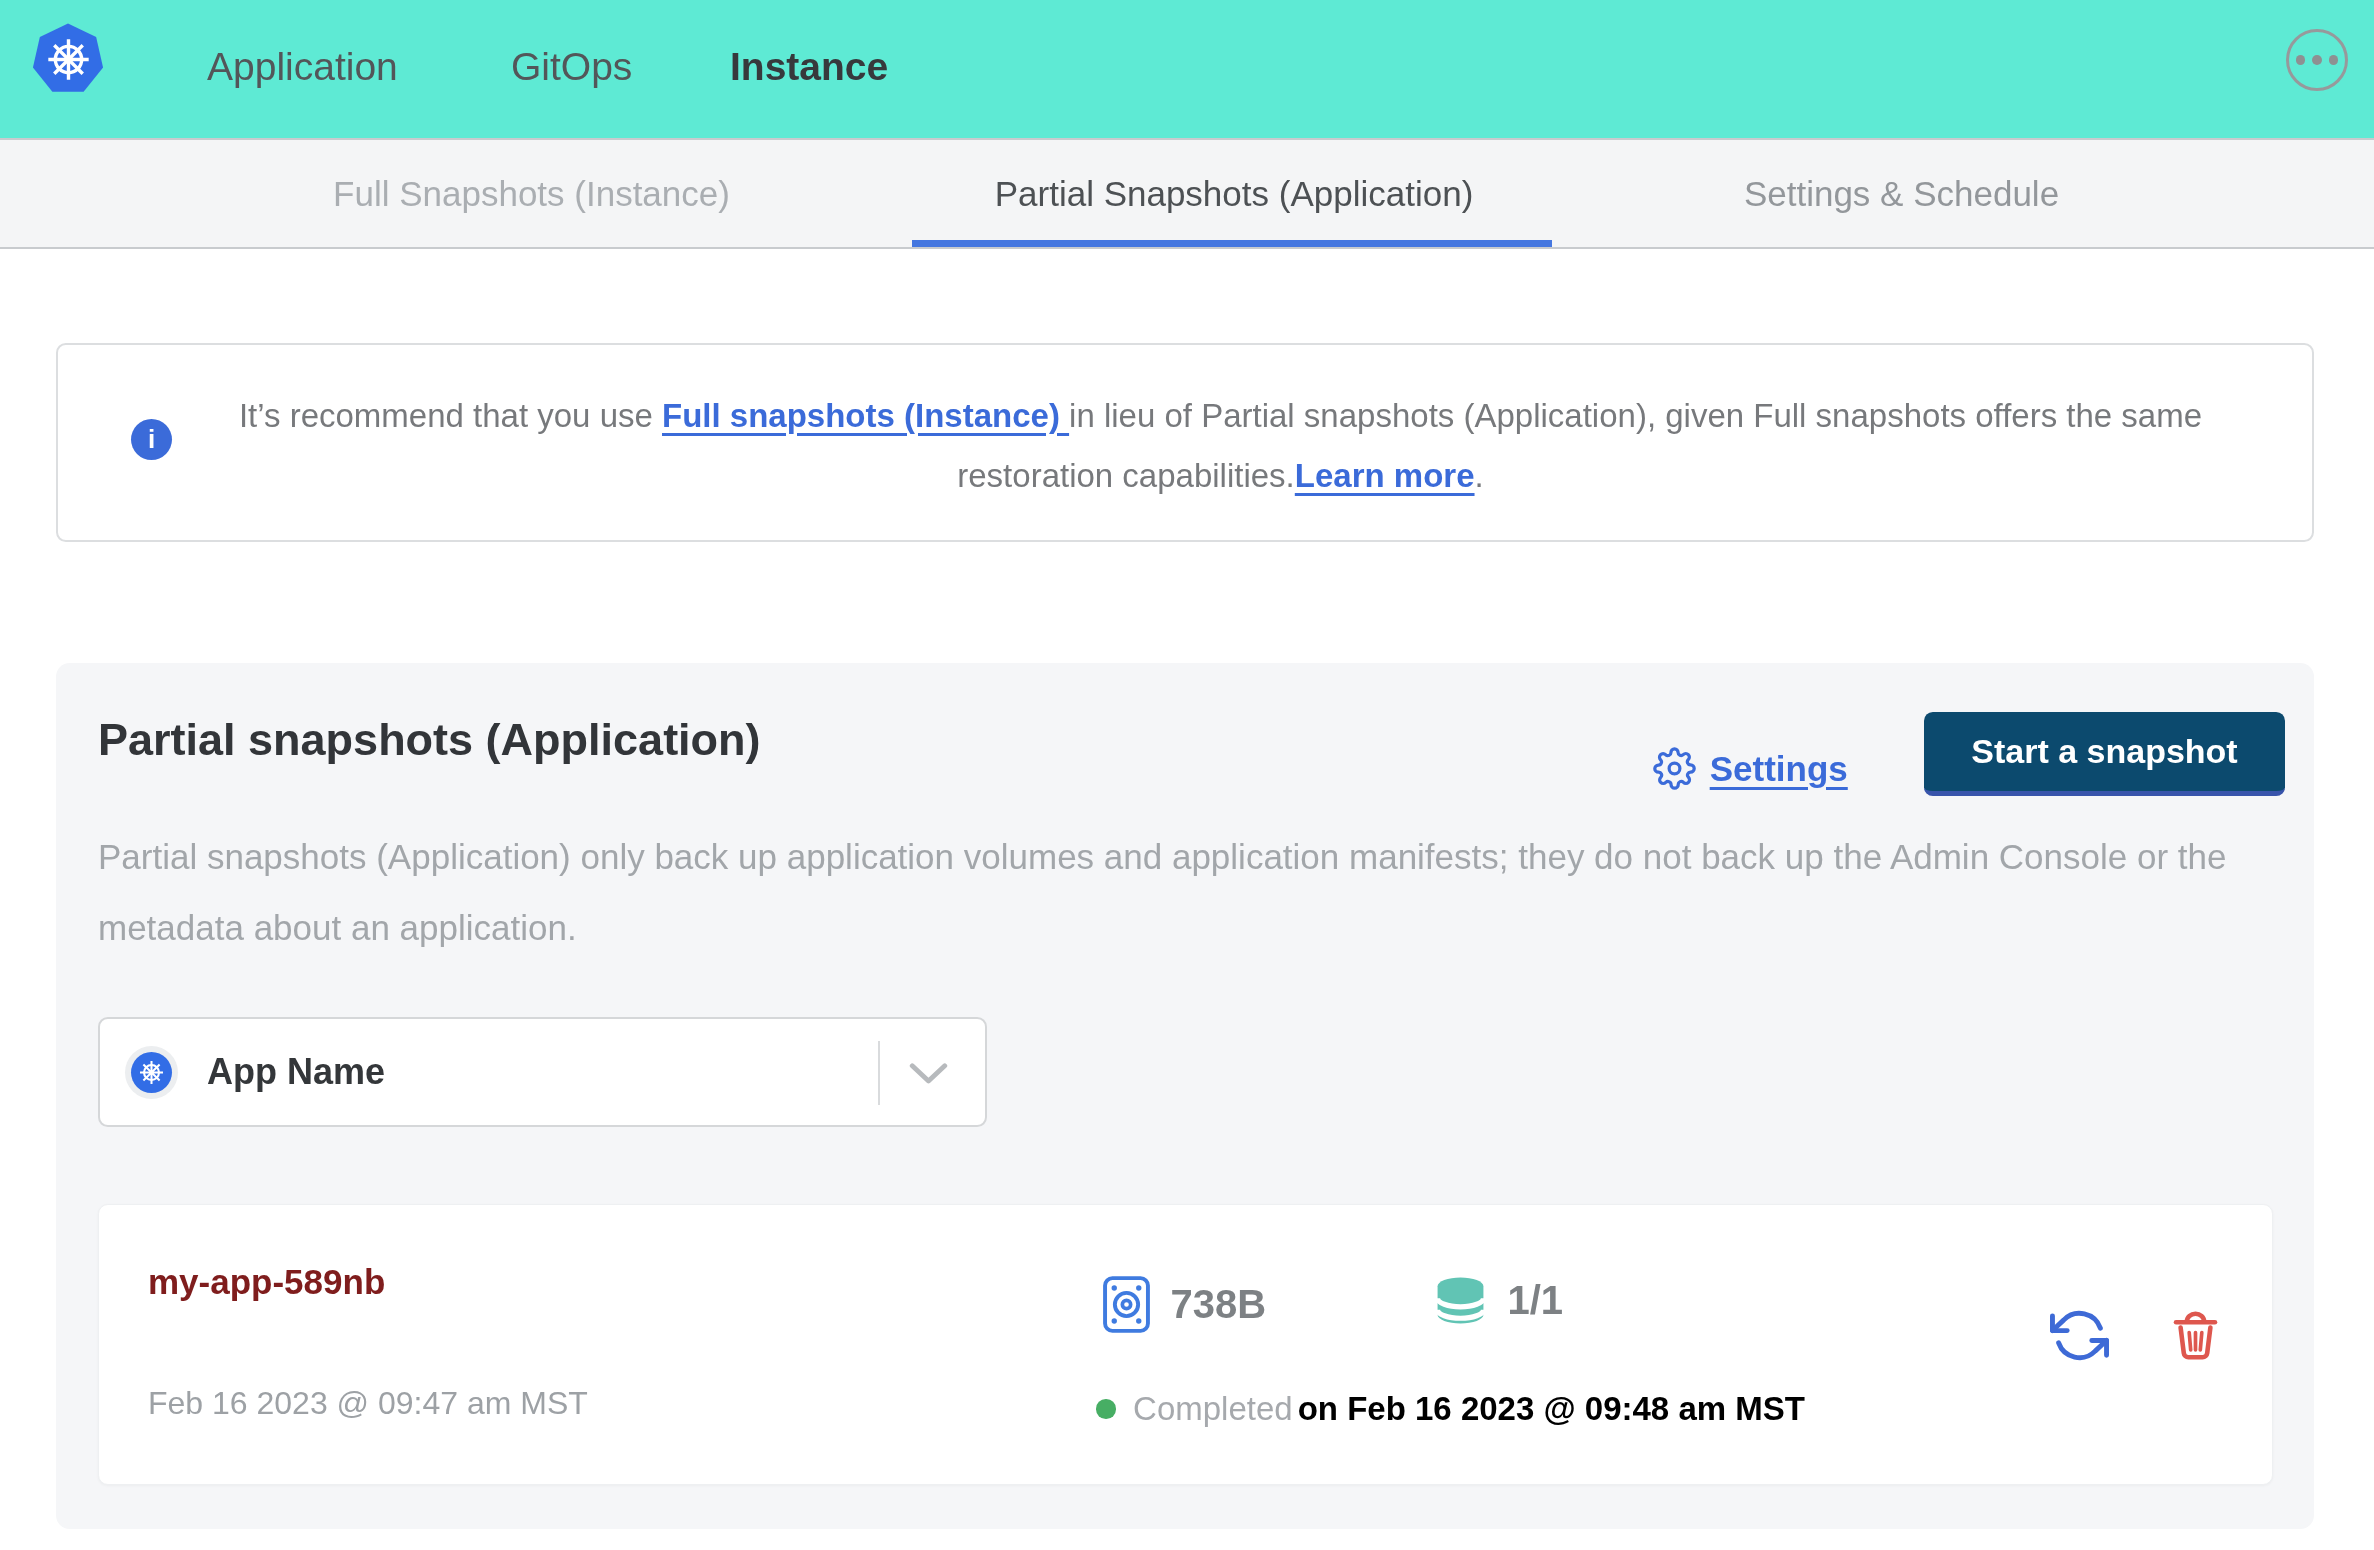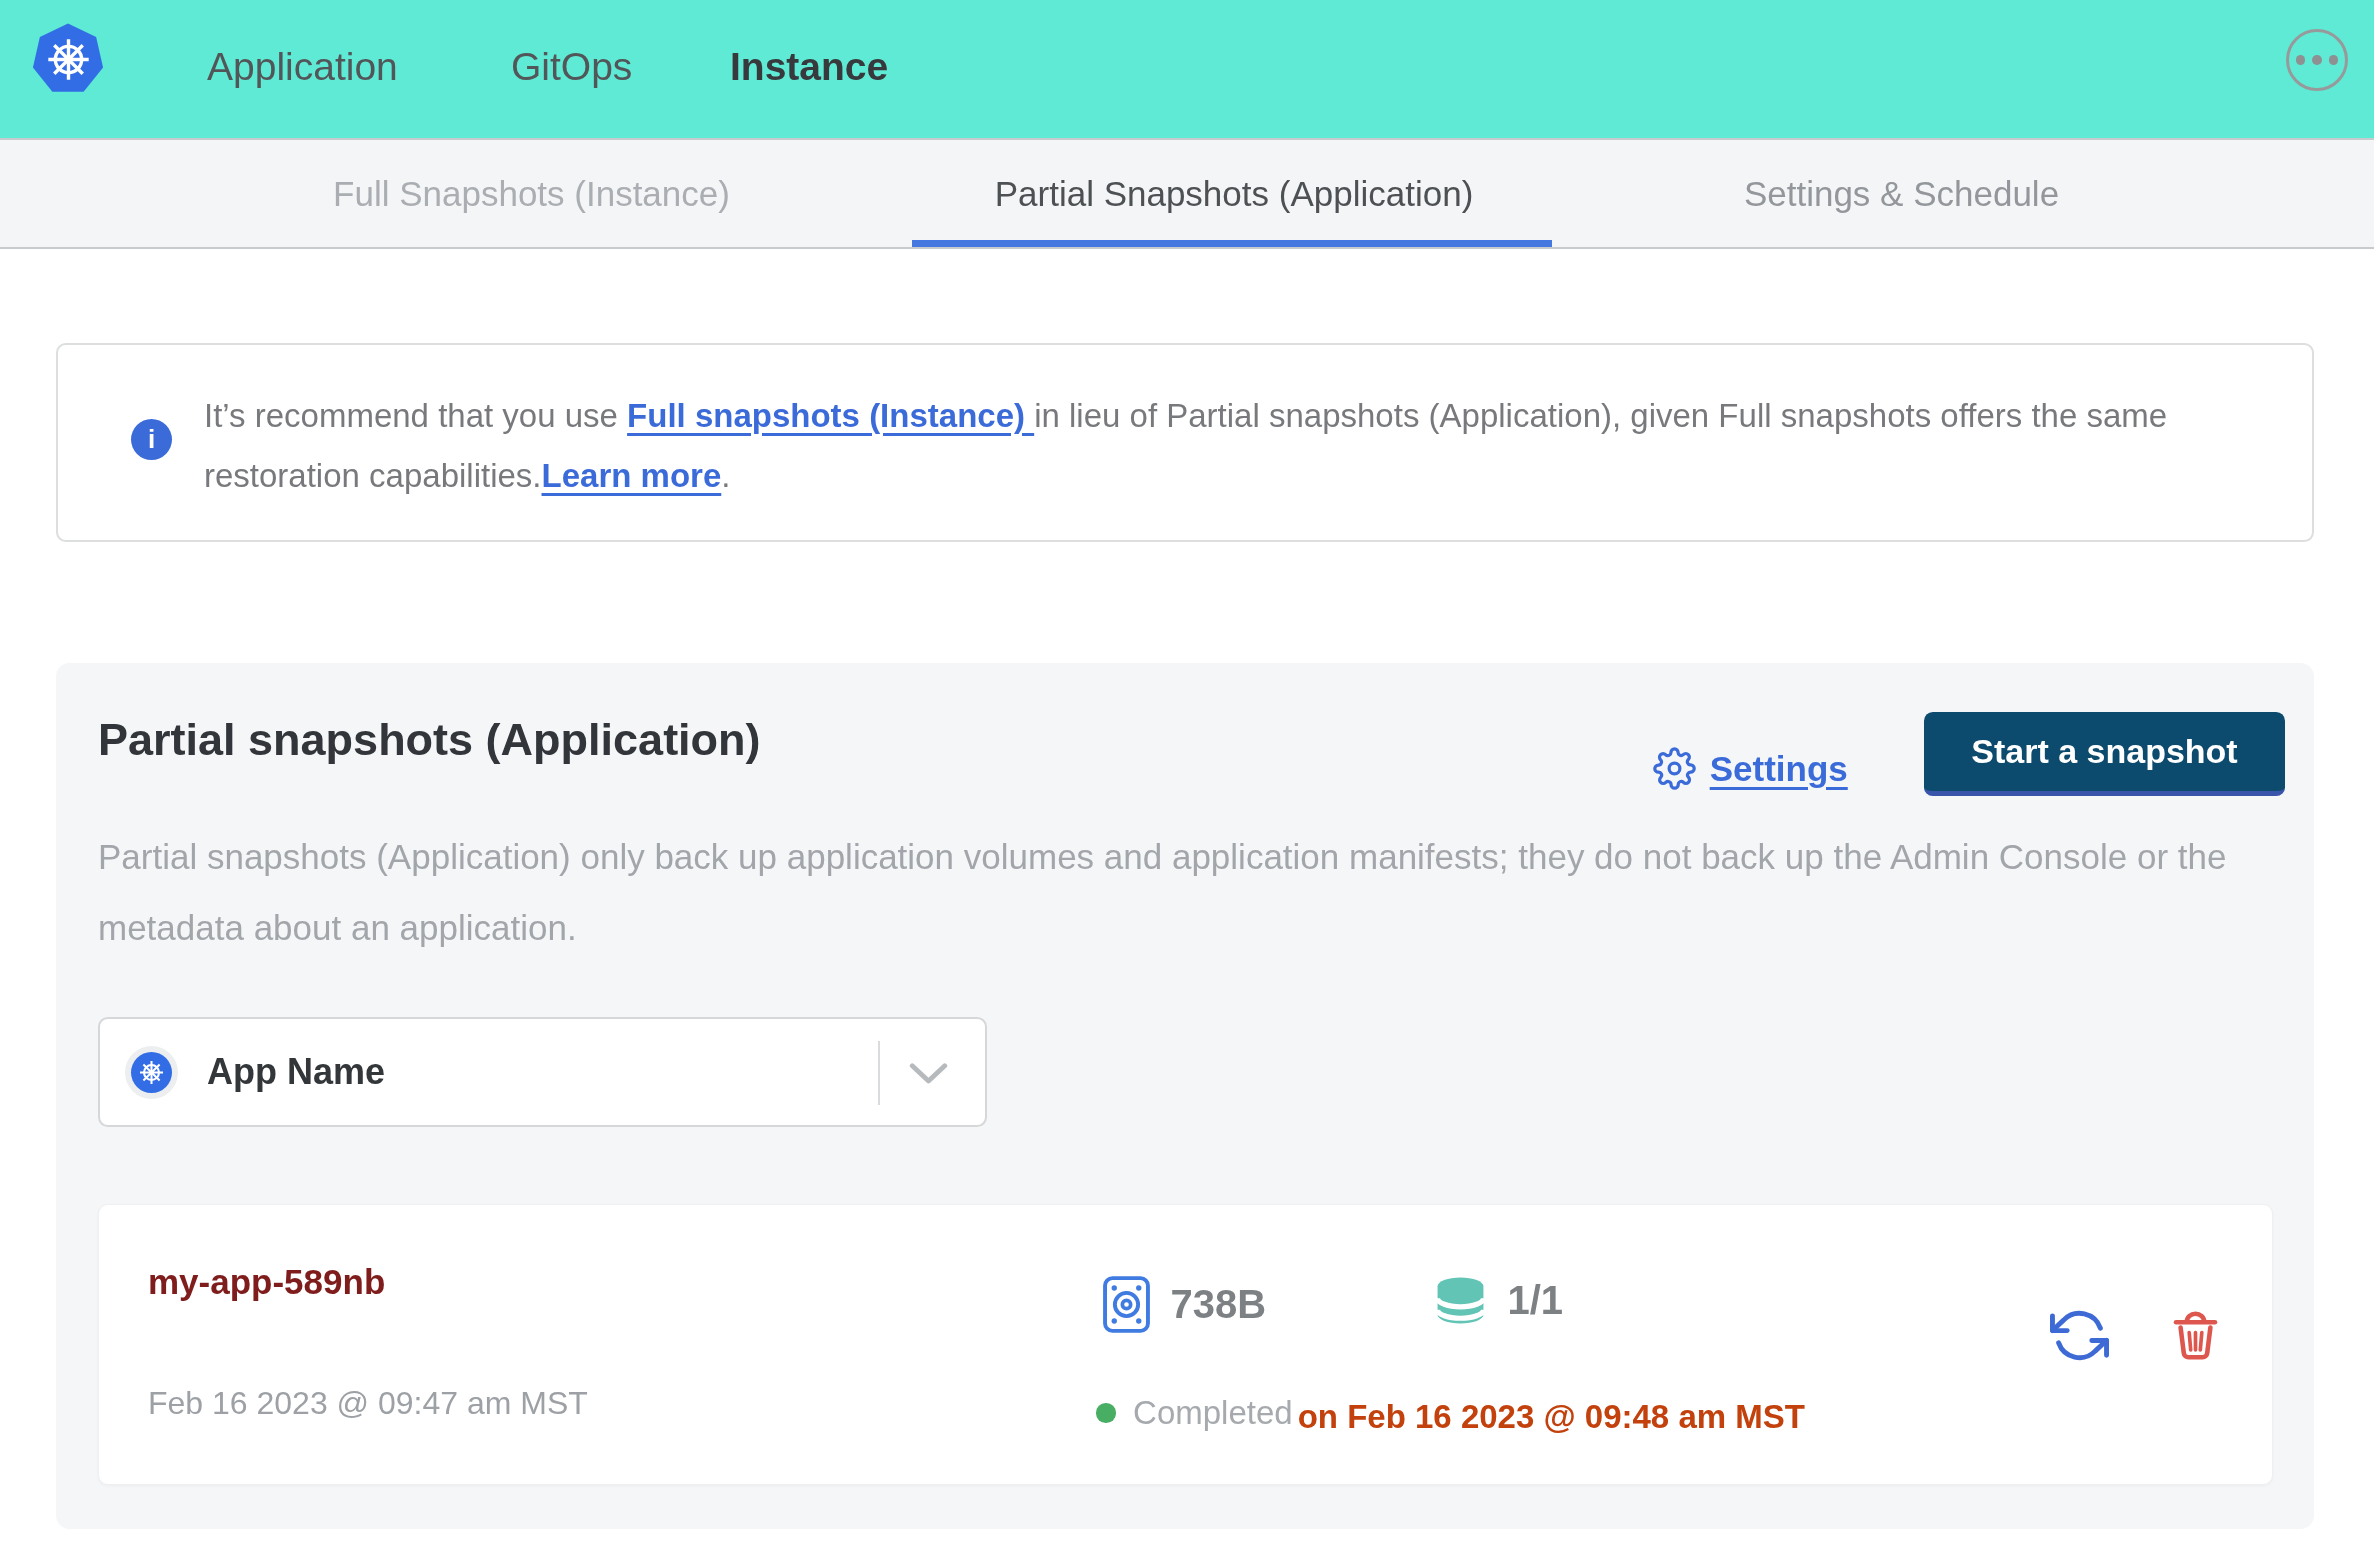--- a/index.html
+++ b/index.html
@@ -29,21 +29,21 @@
   .tab.muted{color:#aaaeb2;}
   .tab.dim{color:#93979b;}
   .tab.active{color:#4d5154;}
   .tab-underline{position:absolute;left:912px;bottom:0;width:640px;height:6.8px;background:#4577e0;}
 
   
   .banner{position:absolute;left:56px;top:343px;width:2258px;height:199px;background:#fff;
           border:2px solid #dcdee0;border-radius:9.8px;box-sizing:border-box;}
   .info-icon{position:absolute;left:73px;top:74px;width:41px;height:41px;border-radius:50%;background:#3b6bd9;
              color:#fff;font-size:26px;font-weight:700;display:flex;align-items:center;justify-content:center;}
-  .banner-text{position:absolute;left:146px;top:41px;width:2033px;font-size:33px;line-height:60px;color:#77797c;}
+  .banner-text{position:absolute;left:146px;top:41px;width:2033px;font-size:33px;line-height:60px;color:#77797c;text-align:center;}
   .blink{color:#3b6bd9;font-weight:700;text-decoration:underline;text-decoration-thickness:2.9px;text-underline-offset:5.9px;}
 
   
   .panel{position:absolute;left:56px;top:663px;width:2258px;height:866px;background:#f5f6f8;border-radius:13.7px;}
   .panel-title{position:absolute;left:42px;top:51px;font-size:45px;font-weight:700;color:#323539;}
   .settings-link{position:absolute;left:1597px;top:84px;display:flex;align-items:center;gap:13.7px;}
   .settings-link svg{width:43px;height:43px;}
   .settings-label{font-size:35px;font-weight:700;color:#3b6bd9;text-decoration:underline;
                   text-decoration-thickness:2.9px;text-underline-offset:5.9px;}
   .start-btn{position:absolute;left:1868px;top:49px;width:361px;height:84px;background:#0c4a6e;
@@ -71,21 +71,21 @@
             box-shadow:0 1px 2.9px rgba(0,0,0,0.04);}
   .snap-name{position:absolute;left:49px;top:57px;font-size:35px;font-weight:700;color:#7f1d1d;}
   .snap-date{position:absolute;left:49px;top:180px;font-size:32px;font-weight:500;color:#9da1a5;}
   .meta{position:absolute;display:flex;align-items:center;}
   .meta-size{left:1003px;top:70px;gap:19.5px;}
   .meta-volumes{left:1334px;top:70px;gap:19.5px;}
   .meta-value{font-size:40px;font-weight:700;color:#7d8184;}
   .status-line{position:absolute;left:997px;top:185px;display:flex;align-items:center;}
   .status-dot{width:19.5px;height:19.5px;border-radius:50%;background:#47ae64;margin-right:17.6px;}
   .status-label{font-size:33px;color:#a6a9ad;margin-right:5px;}
-  .status-date{font-size:33px;font-weight:600;color:#c2410c;margin-top:8px;}
+  .status-date{font-size:33px;font-weight:600;color:#000000;}
   .row-action{position:absolute;top:100px;width:60px;height:60px;display:flex;align-items:center;justify-content:center;
               background:none;border:none;padding:0;}
   .restore-btn{left:1950px;}
   .delete-btn{left:2066px;}
 </style>
 </head>
 <body>
 
 <div class="screen" data-interactable="false">
 

